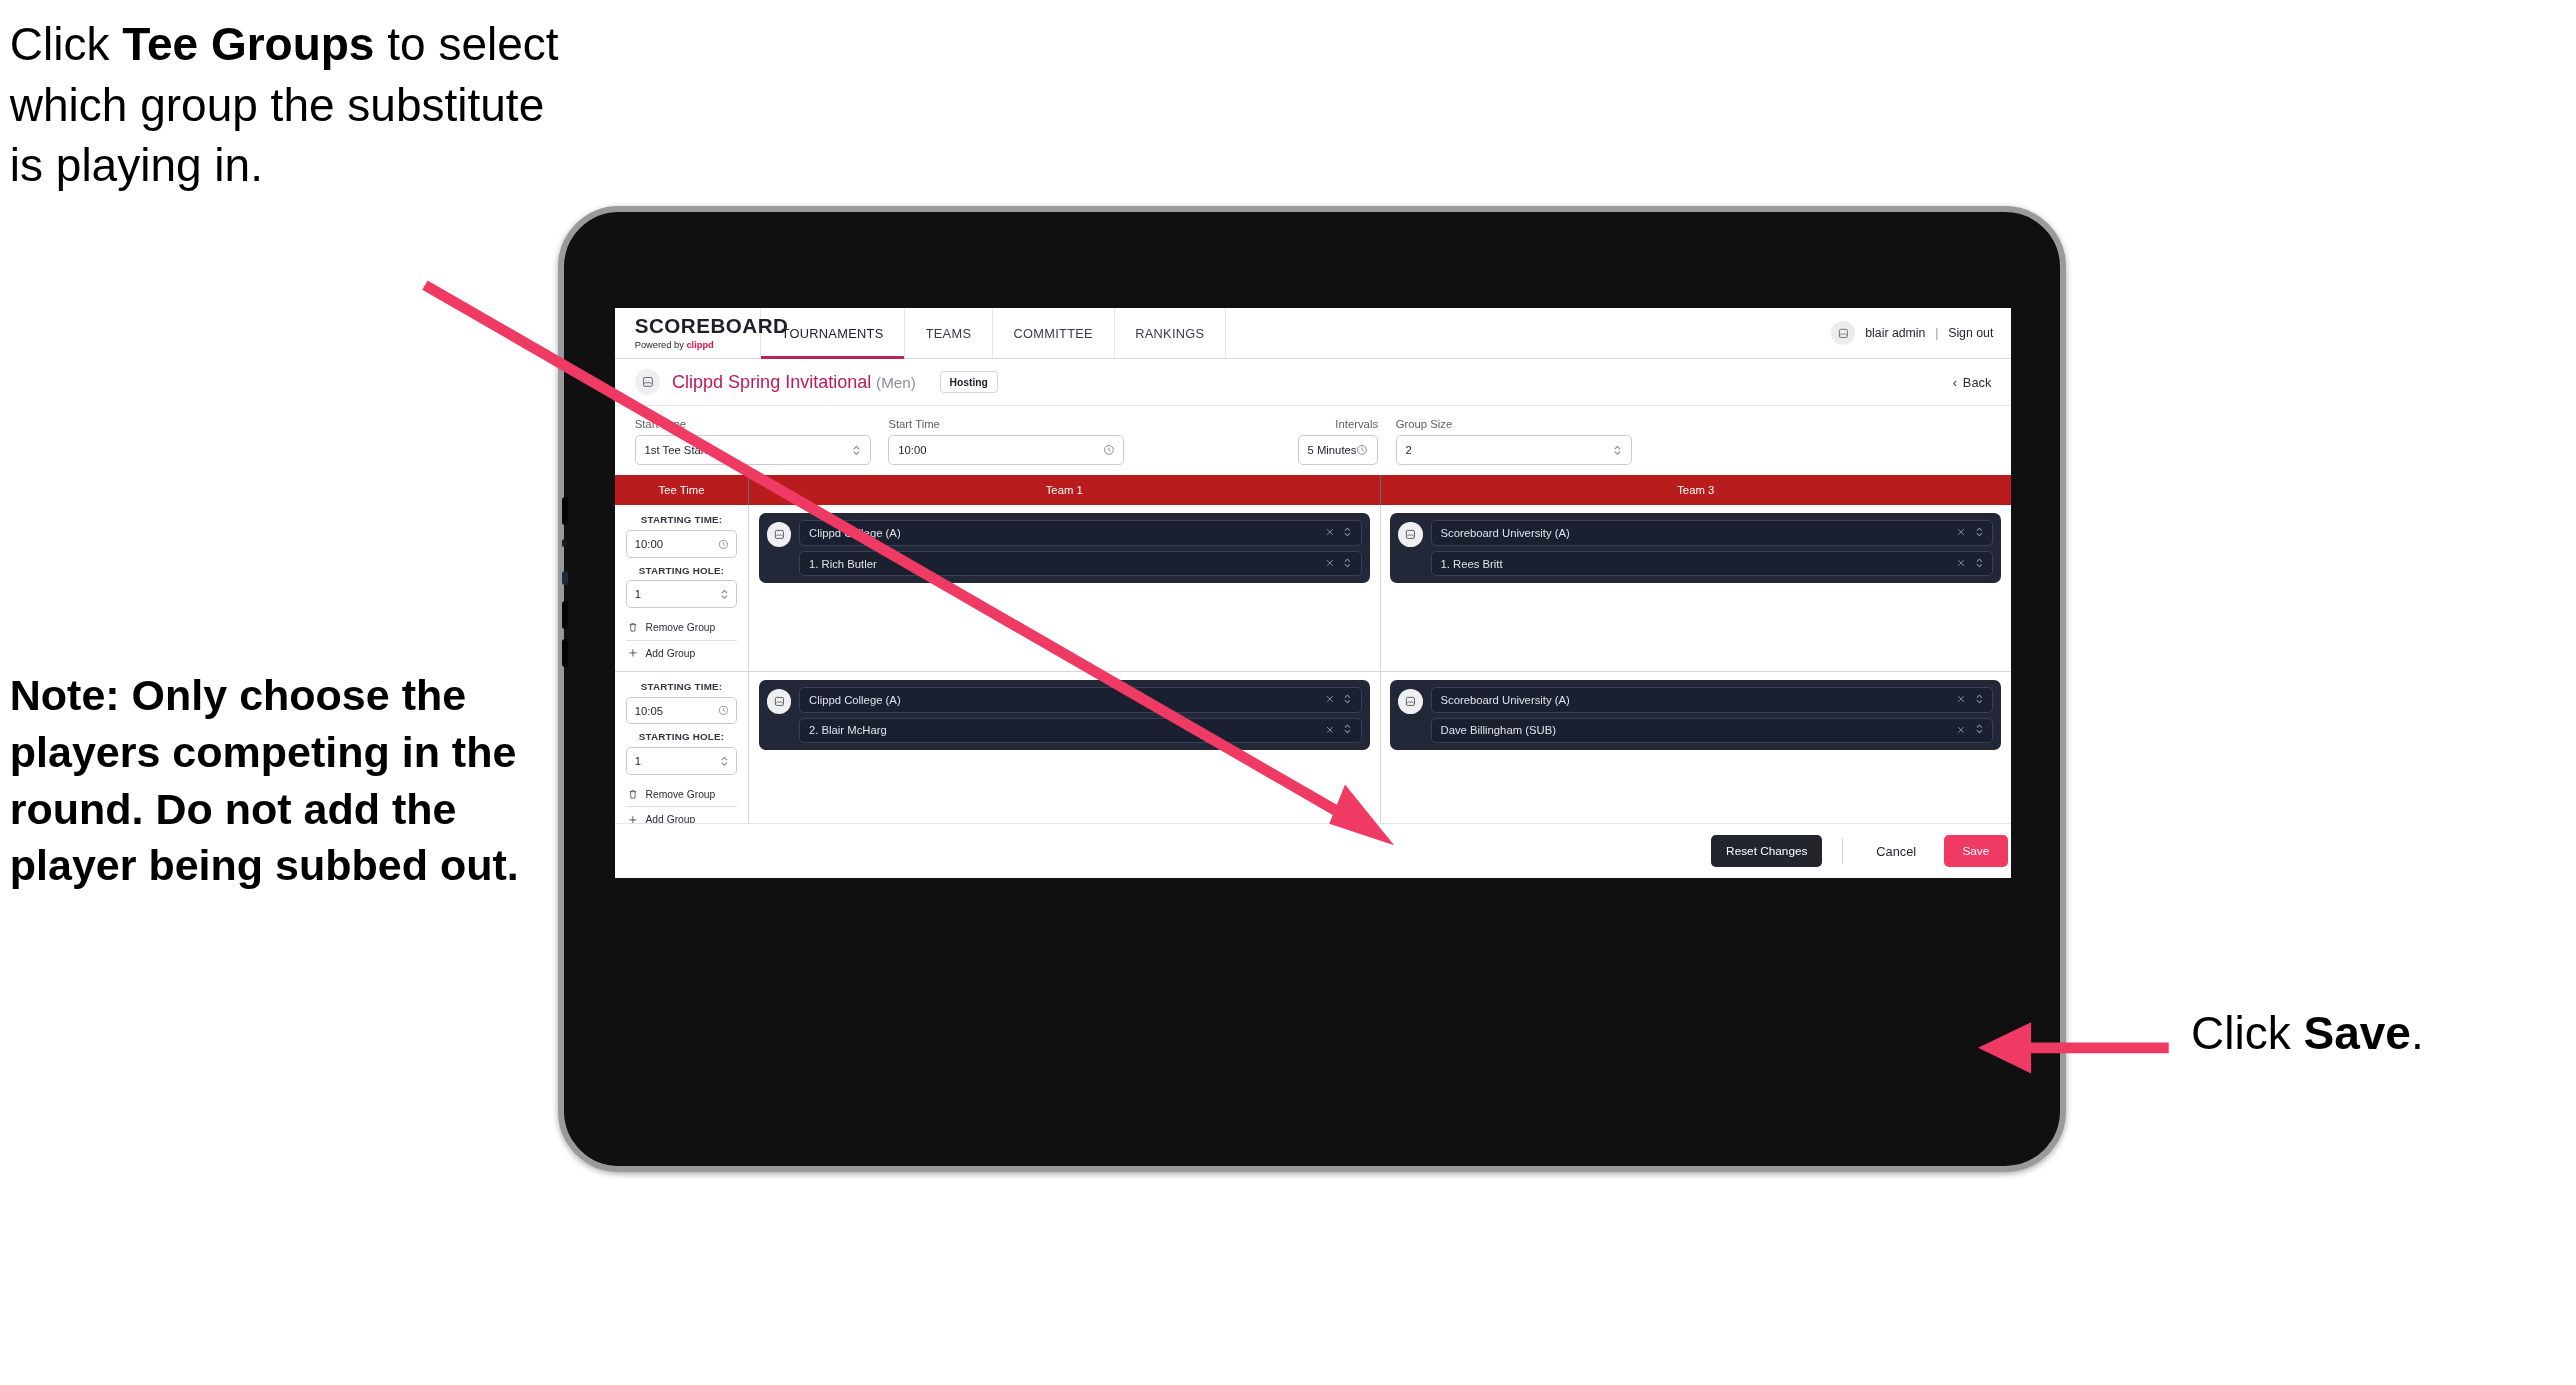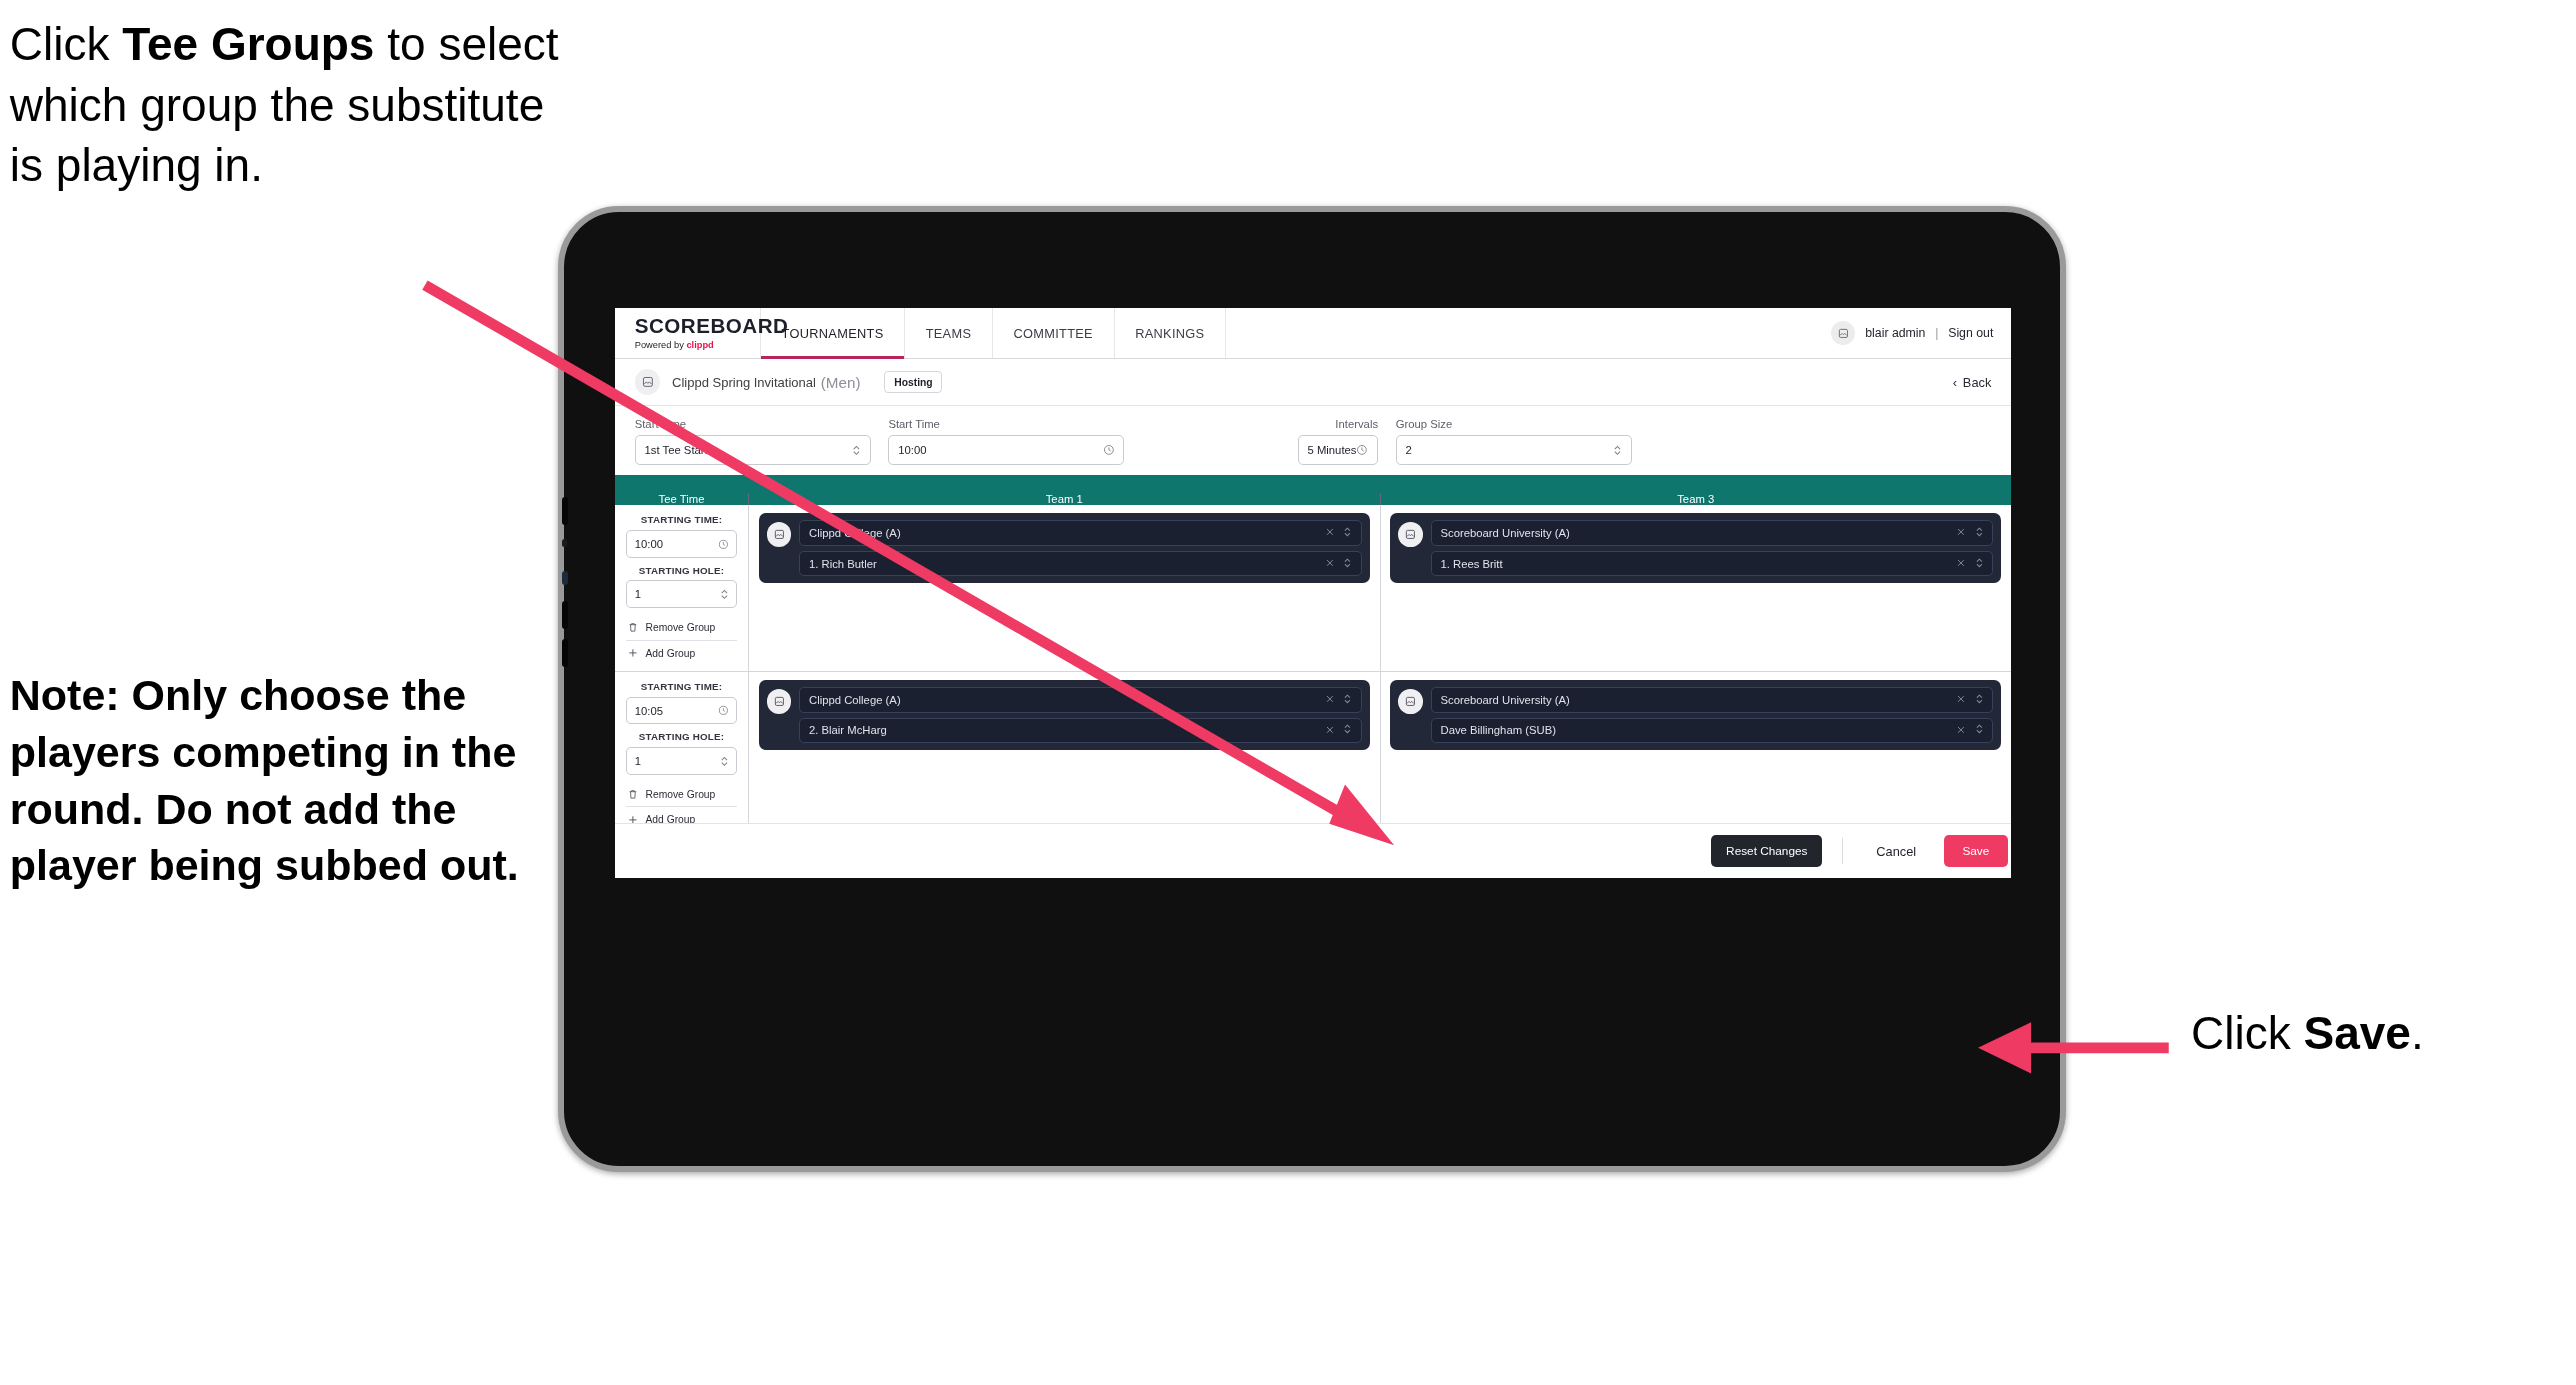--- a/index.html
+++ b/index.html
@@ -82,42 +82,42 @@
 
   
   .titlerow {
     height: 47px; display:flex; align-items:center; padding: 0 19.7px;
     border-bottom:1px solid #e3e3e8; background:#fff; flex:0 0 auto;
   }
   .title-icon {
     width:25.6px; height:25.6px; border-radius:50%; background:#efeff1;
     display:flex;align-items:center;justify-content:center;color:#62646e;margin-right:11.8px;
   }
-  .title-text { font-size: 13px; color:#404040; }
+  .title-text { font-size: 18px; color:#be185d; }
   .title-gender { color:#8d8f99; margin-left:4.9px; font-size:15.2px; }
   .badge-host {
     margin-left:24px; font-size:10.3px; font-weight:700; color:#1c1e28;
     border:1px solid #d5d5db; border-radius:3.9px; padding:4.9px 8.8px; background:#fff;
   }
   .back-link { margin-left:auto; font-size:12.8px; color:#2a2c36; display:flex; align-items:center; gap:5.9px; cursor:pointer;}
 
   
   .formbar { display:flex; gap:17.7px; padding: 11.8px 19.7px 9.8px 19.7px; background:#fff; flex:0 0 auto;}
   .field { display:flex; flex-direction:column; }
   .f1 { width: 236px; } .f2 { width: 236px; } .f3 { width: 236px; align-items: flex-end; } .f4 { width: 236px; }
   .field label { font-size:11.3px; color:#5d5f69; margin-bottom:4.9px; }
   .ctl {
     height: 30.5px; border:1px solid #c9c9d0; border-radius:4.9px; background:#fff;
     display:flex; align-items:center; padding: 0 8.8px; font-size:11.3px; color:#1e2029;
   }
   .ctl .val { flex:1; }
   .ctl .ic { color:#7e808a; display:flex; align-items:center; }
 
   
-  .tbl-head { display:flex; background:#0f766e; color:#fff; height:30.5px; flex:0 0 auto;align-items:flex-end; }
+  .tbl-head { display:flex; background:#b91c1c; color:#fff; height:30.5px; flex:0 0 auto; }
   .th { display:flex; align-items:center; justify-content:center; font-size:11.3px; }
   .th.tee { width: 134px; border-right:1px solid #626878; }
   .th.t1 { flex:1; border-right:1px solid #626878; }
   .th.t2 { flex:1; }
 
   .tbl-body { flex:1 1 auto; overflow:hidden; background:#fff; }
   .trow { display:flex; border-bottom:1px solid #d5d5dc; min-height: 146px; }
   .cell-tee {
     width:134px; border-right:1px solid #d5d5dc; padding: 8.8px 10.8px 5.9px 10.8px;
     display:flex; flex-direction:column; align-items:center;justify-content:flex-end;

